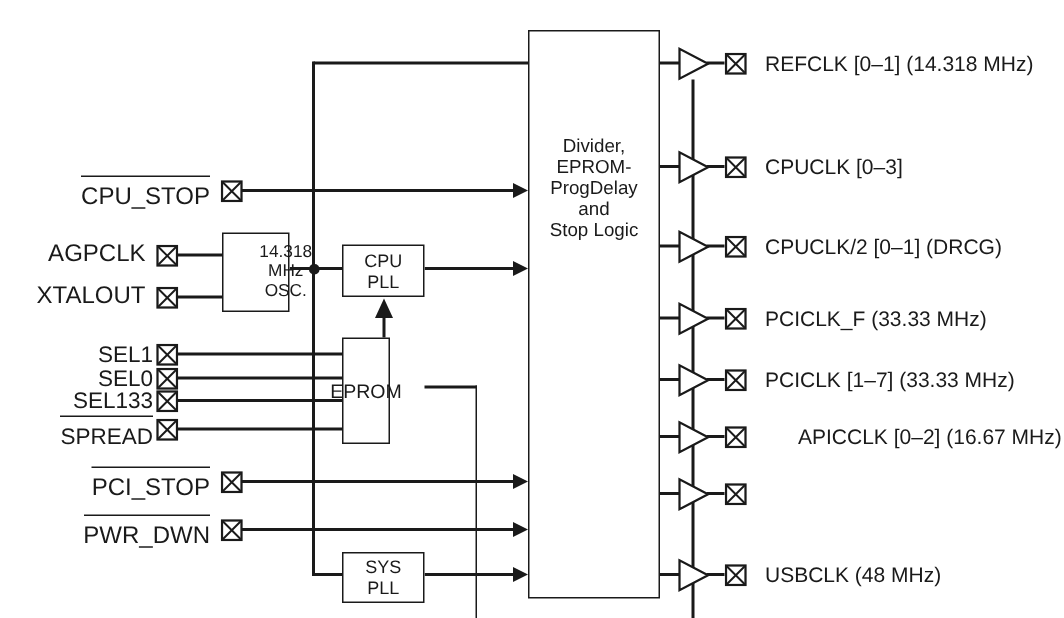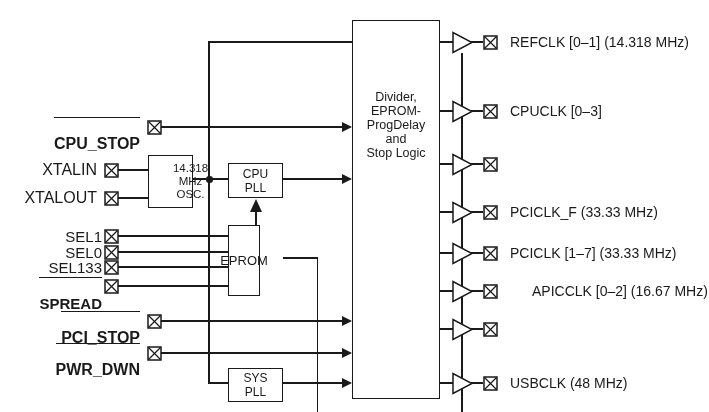--- a/index.html
+++ b/index.html
@@ -25,21 +25,21 @@
     border-left:10px solid var(--line); }
   .arrow-u { position:absolute; width:0; height:0;
     border-left:6px solid transparent; border-right:6px solid transparent;
     border-bottom:13px solid var(--line); }
   .dot { position:absolute; width:6.5px; height:6.5px; border-radius:50%; background:var(--line); }
   .pad { position:absolute; width:15px; height:15px; }
   .buf { position:absolute; width:21px; height:23px; }
   .inlbl { position:absolute; font-size:16px; line-height:18px; text-align:right; white-space:nowrap; }
   .inlbl-sm { position:absolute; font-size:15px; line-height:15px; text-align:right; white-space:nowrap; }
   .outlbl { position:absolute; font-size:14px; line-height:18px; white-space:nowrap; }
-  .ovl { display:inline-block; border-top:1.5px solid var(--line); padding-top:18px; line-height:1.05;font-weight:bold; }
+  .ovl { display:inline-block; border-top:1.5px solid var(--line); padding-top:6px; line-height:1.05; }
 </style>
 </head>
 <body>
 
 <div id="canvas">
 
   <div class="wire-h" style="left:209px; top:41.25px; width:144px;"></div>
   <div class="wire-v" style="left:208.25px; top:41.25px; height:342px;"></div>
   <div class="wire-h" style="left:208.25px; top:382.25px; width:21px;"></div>
   <div class="dot" style="left:206px; top:176px;"></div>
@@ -124,21 +124,21 @@
     </div>
   </div>
 
   <div class="inlbl" style="left:30px; top:117px; width:110px;"><span class="ovl">CPU_STOP</span></div>
   <svg class="pad" style="left:146.5px; top:119.5px;" viewBox="0 0 15 15">
       <rect x="1" y="1" width="13" height="13" fill="#fff" stroke="#1a1a1a" stroke-width="1.5"></rect>
       <line x1="1.5" y1="1.5" x2="13.5" y2="13.5" stroke="#1a1a1a" stroke-width="1.3"></line>
       <line x1="13.5" y1="1.5" x2="1.5" y2="13.5" stroke="#1a1a1a" stroke-width="1.3"></line>
     </svg>
 
-  <div class="inlbl" style="left:20px; top:161px; width:77px;"><span>XTALIN</span></div>
+  <div class="inlbl" style="left:20px; top:161px; width:77px;"><span>AGPCLK</span></div>
   <svg class="pad" style="left:103.5px; top:162.5px;" viewBox="0 0 15 15">
       <rect x="1" y="1" width="13" height="13" fill="#fff" stroke="#1a1a1a" stroke-width="1.5"></rect>
       <line x1="1.5" y1="1.5" x2="13.5" y2="13.5" stroke="#1a1a1a" stroke-width="1.3"></line>
       <line x1="13.5" y1="1.5" x2="1.5" y2="13.5" stroke="#1a1a1a" stroke-width="1.3"></line>
     </svg>
 
   <div class="inlbl" style="left:10px; top:189px; width:87px;"><span>XTALOUT</span></div>
   <svg class="pad" style="left:103.5px; top:190.5px;" viewBox="0 0 15 15">
       <rect x="1" y="1" width="13" height="13" fill="#fff" stroke="#1a1a1a" stroke-width="1.5"></rect>
       <line x1="1.5" y1="1.5" x2="13.5" y2="13.5" stroke="#1a1a1a" stroke-width="1.3"></line>
@@ -208,20 +208,21 @@
   <div class="outlbl" style="left:510px; top:102px;">CPUCLK [0–3]</div>
 
   <svg class="buf" style="left:452px; top:152.5px;" viewBox="0 0 21 23">
       <polygon points="1,1.5 1,21.5 20,11.5" fill="#fff" stroke="#1a1a1a" stroke-width="1.5"></polygon>
     </svg>
   <svg class="pad" style="left:483px; top:156.5px;" viewBox="0 0 15 15">
       <rect x="1" y="1" width="13" height="13" fill="#fff" stroke="#1a1a1a" stroke-width="1.5"></rect>
       <line x1="1.5" y1="1.5" x2="13.5" y2="13.5" stroke="#1a1a1a" stroke-width="1.3"></line>
       <line x1="13.5" y1="1.5" x2="1.5" y2="13.5" stroke="#1a1a1a" stroke-width="1.3"></line>
     </svg>
+  <div class="outlbl" style="left:510px; top:155px;">CPUCLK/2 [0–1] (DRCG)</div>
 
   <svg class="buf" style="left:452px; top:200.5px;" viewBox="0 0 21 23">
       <polygon points="1,1.5 1,21.5 20,11.5" fill="#fff" stroke="#1a1a1a" stroke-width="1.5"></polygon>
     </svg>
   <svg class="pad" style="left:483px; top:204.5px;" viewBox="0 0 15 15">
       <rect x="1" y="1" width="13" height="13" fill="#fff" stroke="#1a1a1a" stroke-width="1.5"></rect>
       <line x1="1.5" y1="1.5" x2="13.5" y2="13.5" stroke="#1a1a1a" stroke-width="1.3"></line>
       <line x1="13.5" y1="1.5" x2="1.5" y2="13.5" stroke="#1a1a1a" stroke-width="1.3"></line>
     </svg>
   <div class="outlbl" style="left:510px; top:203px;">PCICLK_F (33.33 MHz)</div>

